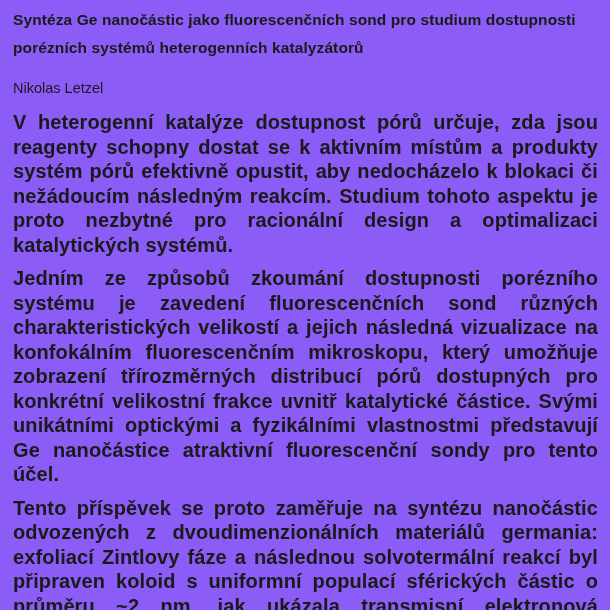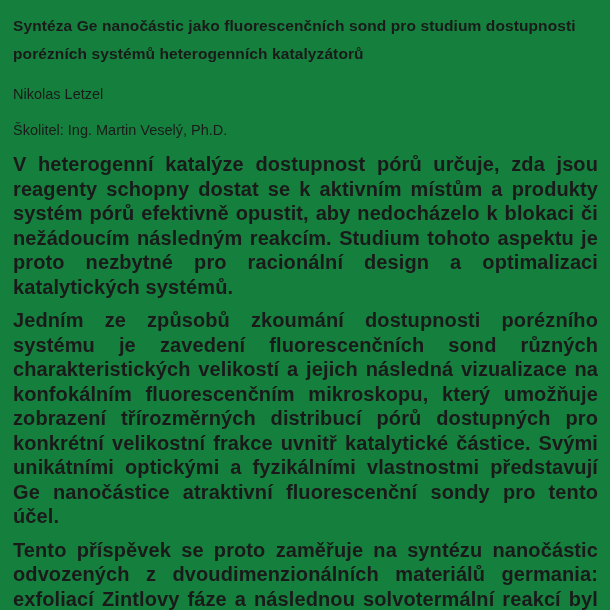--- a/index.html
+++ b/index.html
@@ -7,22 +7,22 @@
     margin: 0;
     padding: 0;
     background: #ffffff;
     width: 610px;
     height: 610px;
     overflow: hidden;
   }
   .page {
     width: 610px;
     height: 610px;
-    background: #15803d;
-    padding: 8px 12px 0 13px;
+    background: #8b5cf6;
+    padding: 2px 12px 0 13px;
     font-family: "Liberation Sans", "DejaVu Sans", sans-serif;
     color: #1a1a1a;
   }
   .doc-title {
     font-size: 15.5px;
     font-weight: bold;
     line-height: 28px;
     margin: 4px 0 12px 0;
     color: #1a1a1a;
     letter-spacing: 0.1px;
@@ -44,21 +44,20 @@
 </head>
 <body>
 
 <div class="page">
 
   <h1 class="doc-title">Syntéza Ge nanočástic jako fluorescenčních sond pro studium dostupnosti porézních systémů heterogenních katalyzátorů</h1>
 
   <p class="meta-line">Nikolas Letzel</p>
 
 
-  <p class="meta-line">Školitel: Ing. Martin Veselý, Ph.D.</p>
 
   <p class="body-para">V heterogenní katalýze dostupnost pórů určuje, zda jsou reagenty schopny dostat se k aktivním místům a produkty systém pórů efektivně opustit, aby nedocházelo k blokaci či nežádoucím následným reakcím. Studium tohoto aspektu je proto nezbytné pro racionální design a optimalizaci katalytických systémů.</p>
 
   <p class="body-para">Jedním ze způsobů zkoumání dostupnosti porézního systému je zavedení fluorescenčních sond různých charakteristických velikostí a jejich následná vizualizace na konfokálním fluorescenčním mikroskopu, který umožňuje zobrazení třírozměrných distribucí pórů dostupných pro konkrétní velikostní frakce uvnitř katalytické částice. Svými unikátními optickými a fyzikálními vlastnostmi představují Ge nanočástice atraktivní fluorescenční sondy pro tento účel.</p>
 
   <p class="body-para">Tento příspěvek se proto zaměřuje na syntézu nanočástic odvozených z dvoudimenzionálních materiálů germania: exfoliací Zintlovy fáze a následnou solvotermální reakcí byl připraven koloid s uniformní populací sférických částic o průměru ~2 nm, jak ukázala transmisní elektronová mikroskopie. Dle fluorescenční spektroskopie částice vykazují emisní maximum při 450 nm a excitační maximum při 395 nm. Dále byla demonstrována schopnost těchto částic zobrazit prostorové rozložení dostupné porézní sítě na γ-aluminových extrudátech o známé distribuci velikosti pórů.</p>
 
 </div>
 
 </body></html>

